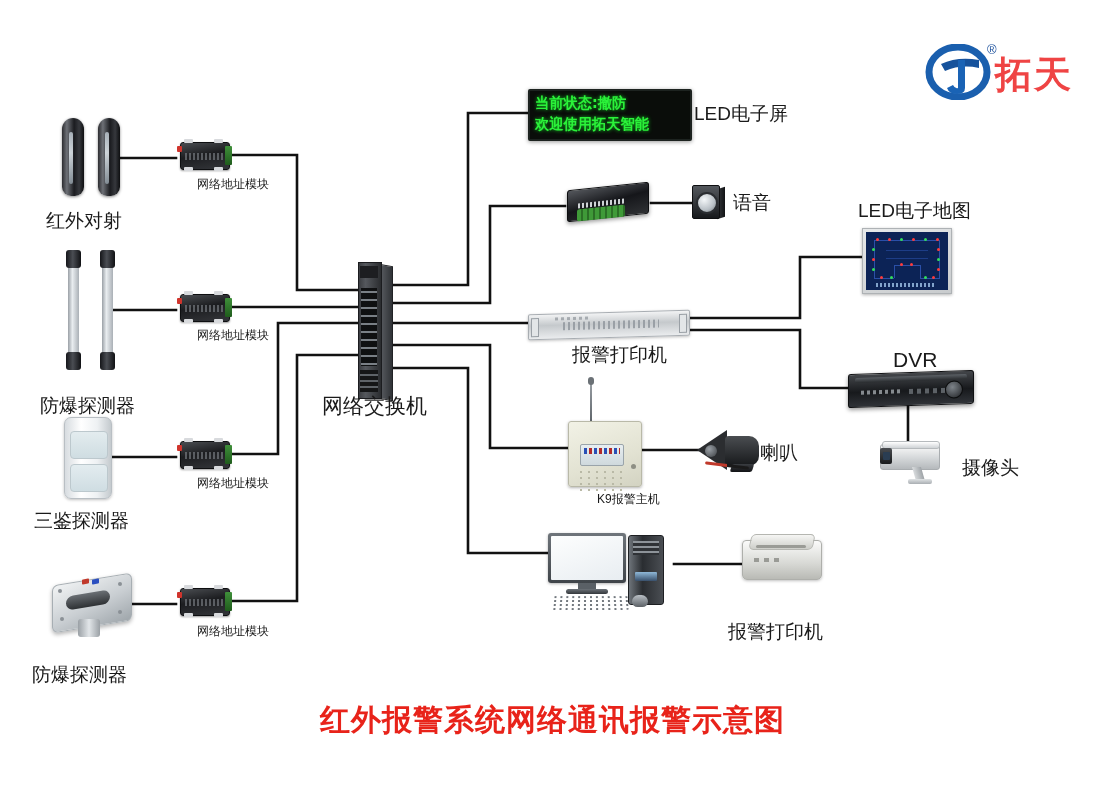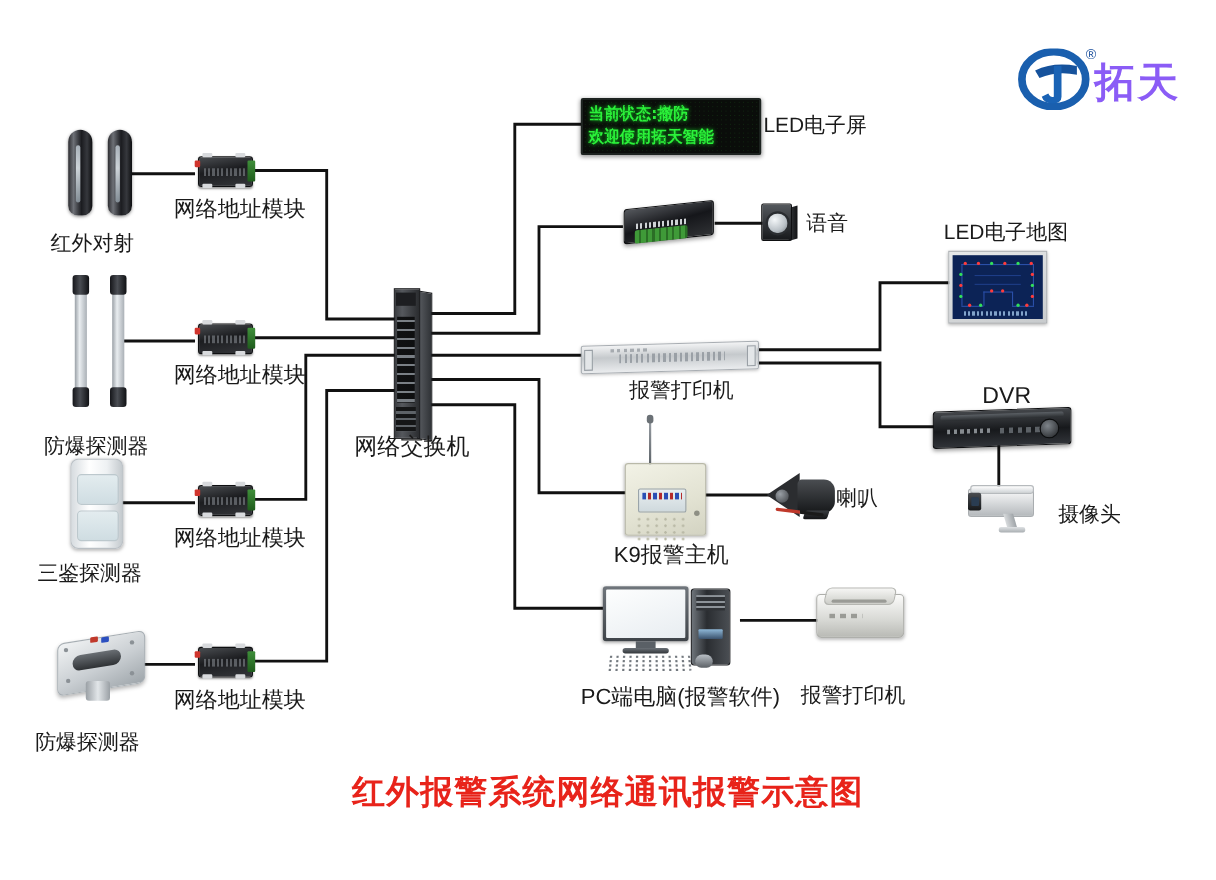--- a/index.html
+++ b/index.html
@@ -2,33 +2,33 @@
 <html><head>
 <meta charset="utf-8">
 <title>Diagram</title>
 <style>
   html,body{margin:0;padding:0;background:#ffffff;}
   body{width:1105px;height:800px;position:relative;overflow:hidden;
        font-family:"Liberation Sans","DejaVu Sans",sans-serif;color:#111;}
   #stage{position:absolute;left:0;top:0;width:1105px;height:800px;}
   .lbl{position:absolute;font-size:19px;color:#1a1a1a;white-space:nowrap;
        font-family:"Liberation Sans","DejaVu Sans",sans-serif;}
-  .lbl.sm{font-size:20px;}
+  .lbl.sm{font-size:12px;margin-left:39px;}
   .title{position:absolute;left:0;top:700px;width:1105px;text-align:center;
          font-size:30px;font-weight:bold;color:#e8231a;letter-spacing:1px;}
   .node{position:absolute;}
 
   
   svg#wires{position:absolute;left:0;top:0;width:1105px;height:800px;}
 
   
   #logo{position:absolute;left:925px;top:42px;width:175px;height:62px;}
   .logo-mark{position:absolute;left:0;top:2px;width:66px;height:56px;}
   .logo-txt{position:absolute;left:70px;top:8px;font-size:37px;font-weight:bold;
-            color:#8b5cf6;letter-spacing:2px;font-family:"DejaVu Sans",sans-serif;}
+            color:#ef4444;letter-spacing:2px;font-family:"DejaVu Sans",sans-serif;}
   .logo-r{position:absolute;left:62px;top:0px;font-size:13px;color:#1a4f9c;}
 
   
   .beam{position:absolute;width:22px;height:78px;border-radius:11px 11px 9px 9px;
         background:linear-gradient(90deg,#2c2c30 0%,#6d7076 22%,#1b1c20 55%,#36383d 78%,#0d0e10 100%);
         box-shadow:0 1px 3px rgba(0,0,0,.45);}
   .beam::after{content:"";position:absolute;left:7px;top:14px;width:4px;height:52px;
         background:linear-gradient(180deg,#b9c3cc,#e6edf2 40%,#8e9aa3);opacity:.85;border-radius:2px;}
 
   
@@ -442,21 +442,20 @@
       </div>
     <div class="stand"></div>
       <div class="base"></div>
     <div class="tower">
         <div class="bays"></div>
         <div class="lite"></div>
       </div>
     <div class="kb"></div>
       <div class="mouse"></div>
   </div>
-  <div class="lbl sm" style="left:528px;top:620px;">PC端电脑(报警软件)</div>
 
   <div id="printer">
     <div class="bd"></div>
       <div class="top"></div>
       <div class="slot"></div>
       <div class="btns"></div>
   </div>
   <div class="lbl" style="left:728px;top:583px;margin-top:36px;">报警打印机</div>
 
   <div class="lbl" style="left:858px;top:198px;">LED电子地图</div>

